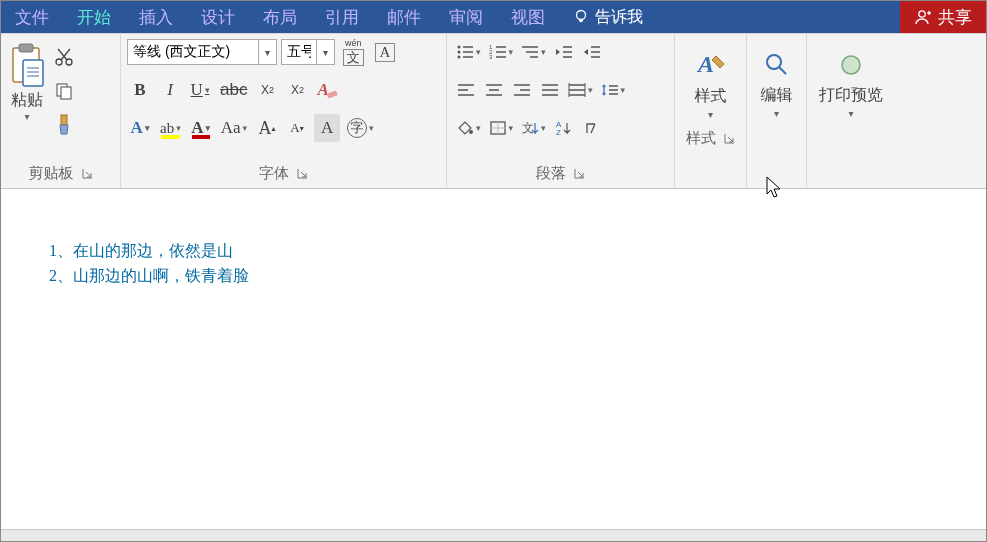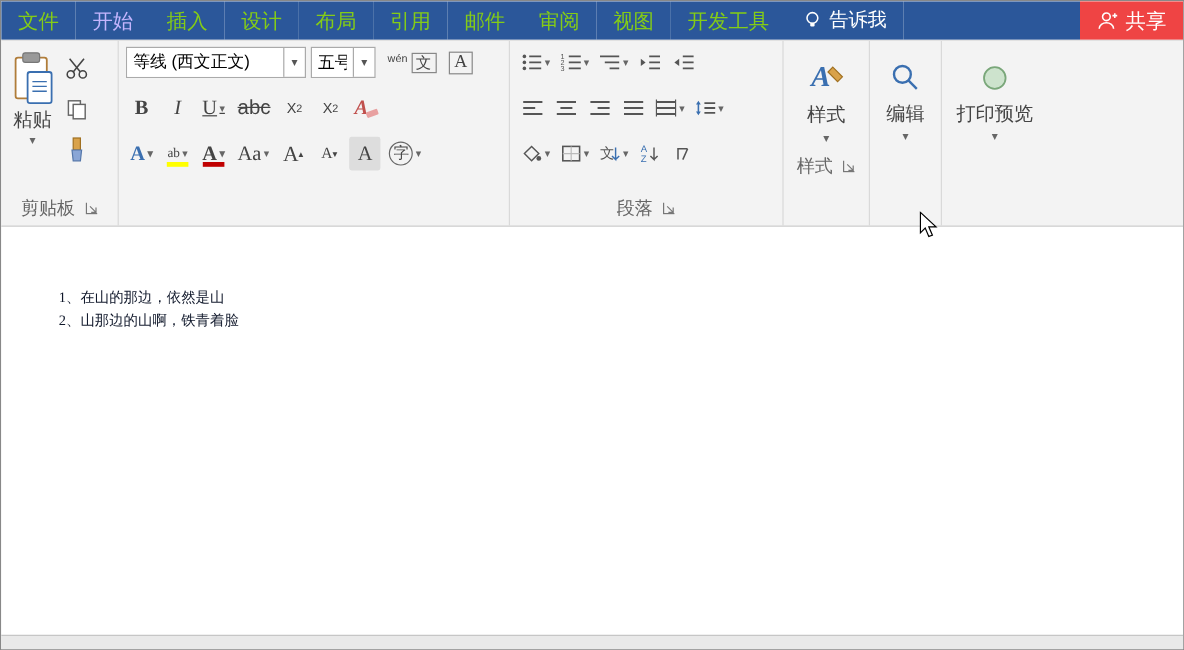--- a/index.html
+++ b/index.html
@@ -19,34 +19,34 @@
     align-items: stretch;
     height: 33px;
     background: #fff;
     border-bottom: 1px solid #d4d4d4;
   }
   .menubar .tab {
     padding: 0 14px;
     display: flex;
     align-items: center;
     font-size: 17px;
-    color: #84cc16;
+    color: #c4b5fd;
     background: #2b579a;
     cursor: pointer;
   }
-  .menubar .tab.active { background: #2b579a; color: #c4b5fd; }
+  .menubar .tab.active { background: #2b579a; color: #5eead4; }
   .menubar .spacer { flex: 1; background:#2b579a; }
   .menubar .tell-me {
     display:flex; align-items:center; gap:6px;
     padding:0 14px; color:#fff; background:#2b579a;
     font-size:16px;
   }
   .menubar .share-btn {
     display:flex; align-items:center; gap:6px;
-    padding:0 14px; color:#fff; background:#ef4444;
+    padding:0 14px; color:#fff; background:#b91c1c;
     font-size:17px;
   }
 
   
   .ribbon {
     display:flex;
     height: 155px;
     background: #f3f3f3;
     border-bottom: 1px solid #c6c6c6;
   }
@@ -118,22 +118,22 @@
 
   
   .doc-wrap {
     background:#fff;
     padding: 50px 0 0 48px;
     height: calc(100% - 33px - 155px - 12px);
     overflow:auto;
   }
   .doc-wrap p {
     font-family: "SimSun","Microsoft YaHei",serif;
-    font-size: 12px;
-    color:#0f172a;
+    font-size: 16px;
+    color:#0369a1;
     line-height: 1.55;
   }
   .statusbar { height:12px; background:#e9e9e9; border-top:1px solid #c6c6c6; }
 
   .cursor-pointer {
     position:absolute;
     left:766px; top:176px;
     pointer-events:none;
   }
 </style>
@@ -143,21 +143,20 @@
 <div class="menubar">
   <div class="tab">文件</div>
   <div class="tab active">开始</div>
   <div class="tab">插入</div>
   <div class="tab">设计</div>
   <div class="tab">布局</div>
   <div class="tab">引用</div>
   <div class="tab">邮件</div>
   <div class="tab">审阅</div>
   <div class="tab">视图</div>
-  <div class="tab">开发工具</div>
   <div class="tell-me">
     <svg width="16" height="16" viewBox="0 0 16 16">
         <circle cx="8" cy="6" r="4.5" fill="none" stroke="#fff" stroke-width="1.3"></circle>
         <rect x="6.2" y="10" width="3.6" height="3" fill="#fff" rx="1"></rect>
       </svg>
     <span>告诉我</span>
   </div>
   <div class="spacer"></div>
   <div class="share-btn">
     <svg width="18" height="18" viewBox="0 0 18 18">
@@ -165,21 +164,21 @@
         <path d="M2 16c0-3 3-5 6-5s6 2 6 5" fill="none" stroke="#fff" stroke-width="1.3"></path>
         <line x1="13" y1="5" x2="17" y2="5" stroke="#fff" stroke-width="1.3"></line>
         <line x1="15" y1="3" x2="15" y2="7" stroke="#fff" stroke-width="1.3"></line>
       </svg>
     <span>共享</span>
   </div>
 </div>
 
 <div class="ribbon">
 
-  <div class="ribbon-group" style="width:98px">
+  <div class="ribbon-group" style="width:120px">
     <div class="group-body">
       <div class="clip-col" style="margin-top:4px">
         <div class="paste-icon">
           <svg width="40" height="46" viewBox="0 0 40 46">
               <rect x="6" y="6" width="26" height="34" rx="2" fill="#fff" stroke="#b07d3a" stroke-width="1.5"></rect>
               <rect x="12" y="2" width="14" height="8" rx="2" fill="#999" stroke="#777"></rect>
               <rect x="16" y="18" width="20" height="26" rx="2" fill="#fff" stroke="#3a6fb0" stroke-width="1.5"></rect>
               <path d="M20 26 L32 26 M20 30 L32 30 M20 34 L32 34" stroke="#3a6fb0" stroke-width="1.2"></path>
             </svg>
         </div>
@@ -225,21 +224,21 @@
       <div class="row">
         <div class="font-name-box">
           <input value="等线 (西文正文)" style="">
           <div class="box-arrow">▾</div>
         </div>
         <div class="font-name-box size-box">
           <input value="五号" style="">
           <div class="box-arrow">▾</div>
         </div>
         <div class="icon-btn">
-          <div style="display:flex;flex-direction:row;align-items:flex-start;line-height:1">
+          <div style="display:flex;flex-direction:column;align-items:center;line-height:1">
             <span class="wen-box" style="border:none;font-size:9px">wén</span>
             <span class="wen-box" style="font-size:13px">文</span>
           </div>
         </div>
         <div class="icon-btn">
           <span class="Abox">A</span>
         </div>
       </div>
       <div class="row">
         <div class="icon-btn bold">B</div>
@@ -262,21 +261,21 @@
         <div class="icon-btn" style="font-family:'Times New Roman'">
           <span style="color:#c0504d;font-style:italic;font-weight:bold">A</span>
           <svg width="12" height="12" viewBox="0 0 12 12" style="margin-left:-3px;margin-top:6px">
               <rect x="1" y="5" width="10" height="5" rx="1" fill="#e8a0a0" transform="rotate(-20 6 7)"></rect>
             </svg>
         </div>
       </div>
       <div class="row">
         <div class="icon-btn" style="font-family:'Times New Roman';color:#3a6fb0;font-weight:bold">A<span class="caret">▾</span></div>
         <div class="icon-btn" style="font-family:'Times New Roman'">
-            <span style="font-size:11px">ab</span>
+            <span style="font-size:15px">ab</span>
             <div class="hl-underbar" style="background:#ffff00"></div>
             <span class="caret">▾</span>
           </div>
         <div class="icon-btn" style="font-family:'Times New Roman';font-weight:bold">A<div class="hl-underbar" style="background:#c00000"></div><span class="caret">▾</span></div>
         <div class="icon-btn" style="font-family:'Times New Roman'">
             <span>Aa</span>
             <span class="caret">▾</span>
           </div>
         <div class="icon-btn" style="font-family:'Times New Roman'">
             <span style="font-size:18px">A</span>
@@ -285,20 +284,29 @@
         <div class="icon-btn" style="font-family:'Times New Roman'">
             <span style="font-size:13px">A</span>
             <span style="font-size:8px;vertical-align:super">▾</span>
           </div>
         <div class="icon-btn" style="font-family:'Times New Roman';background:#ddd;border-radius:2px">A</div>
         <div class="icon-btn" style="font-family:'Times New Roman'">
             <span style="border:1.5px solid #666;border-radius:50%;width:20px;height:20px;display:flex;align-items:center;justify-content:center;font-size:13px">字</span>
             <span class="caret">▾</span>
           </div>
       </div>
+    </div>
+    <div class="group-label">
+      <span>字体</span>
+      <span class="launcher">
+          <svg width="11" height="11" viewBox="0 0 11 11">
+            <path d="M1 1 L1 10 L10 10" fill="none" stroke="#777"></path>
+            <path d="M4 4 L9 9 M9 5 L9 9 L5 9" fill="none" stroke="#777"></path>
+          </svg>
+        </span>
     </div>
   </div>
 
   <div class="ribbon-group para-group" style="width:228px">
     <div class="group-body" style="flex-direction:column">
       <div class="row">
         <div class="icon-btn">
             <svg width="18" height="16">
               <circle cx="3" cy="3" r="1.5" fill="#555"></circle>
               <line x1="7" y1="3" x2="17" y2="3" stroke="#555" stroke-width="1.5"></line>

